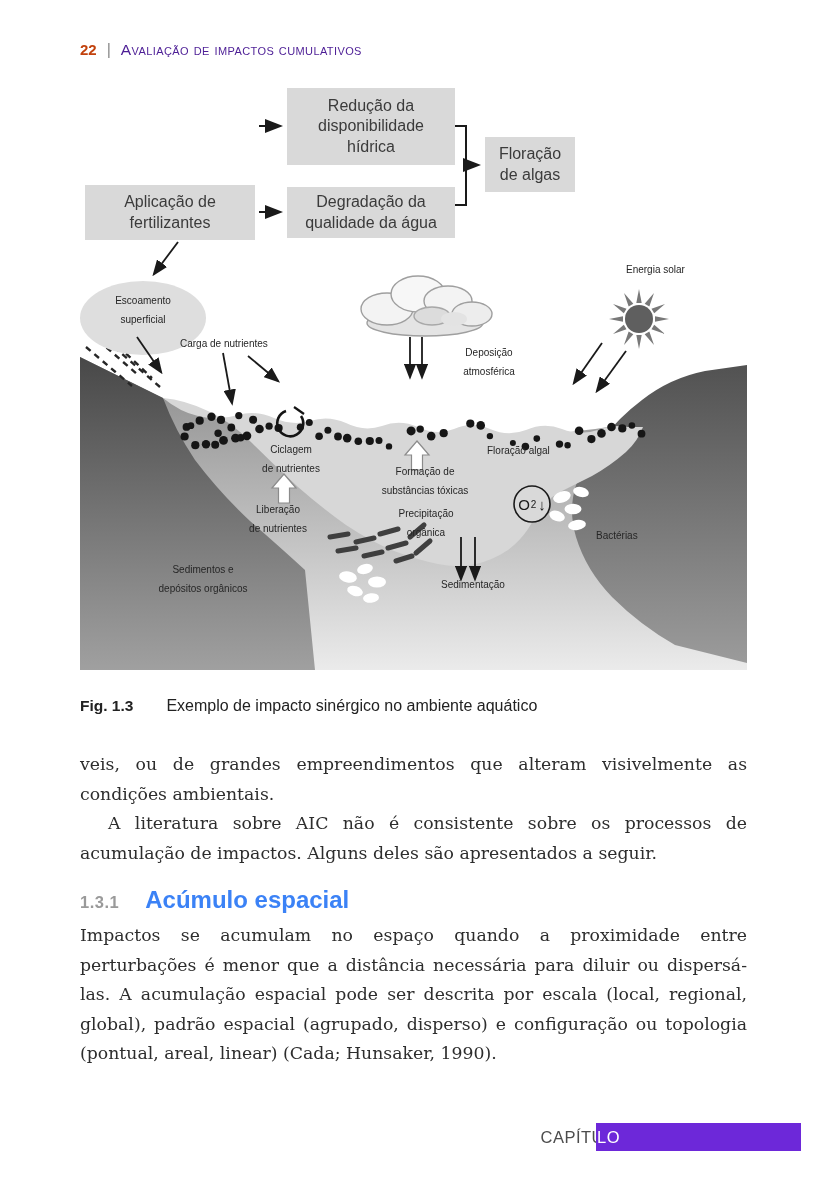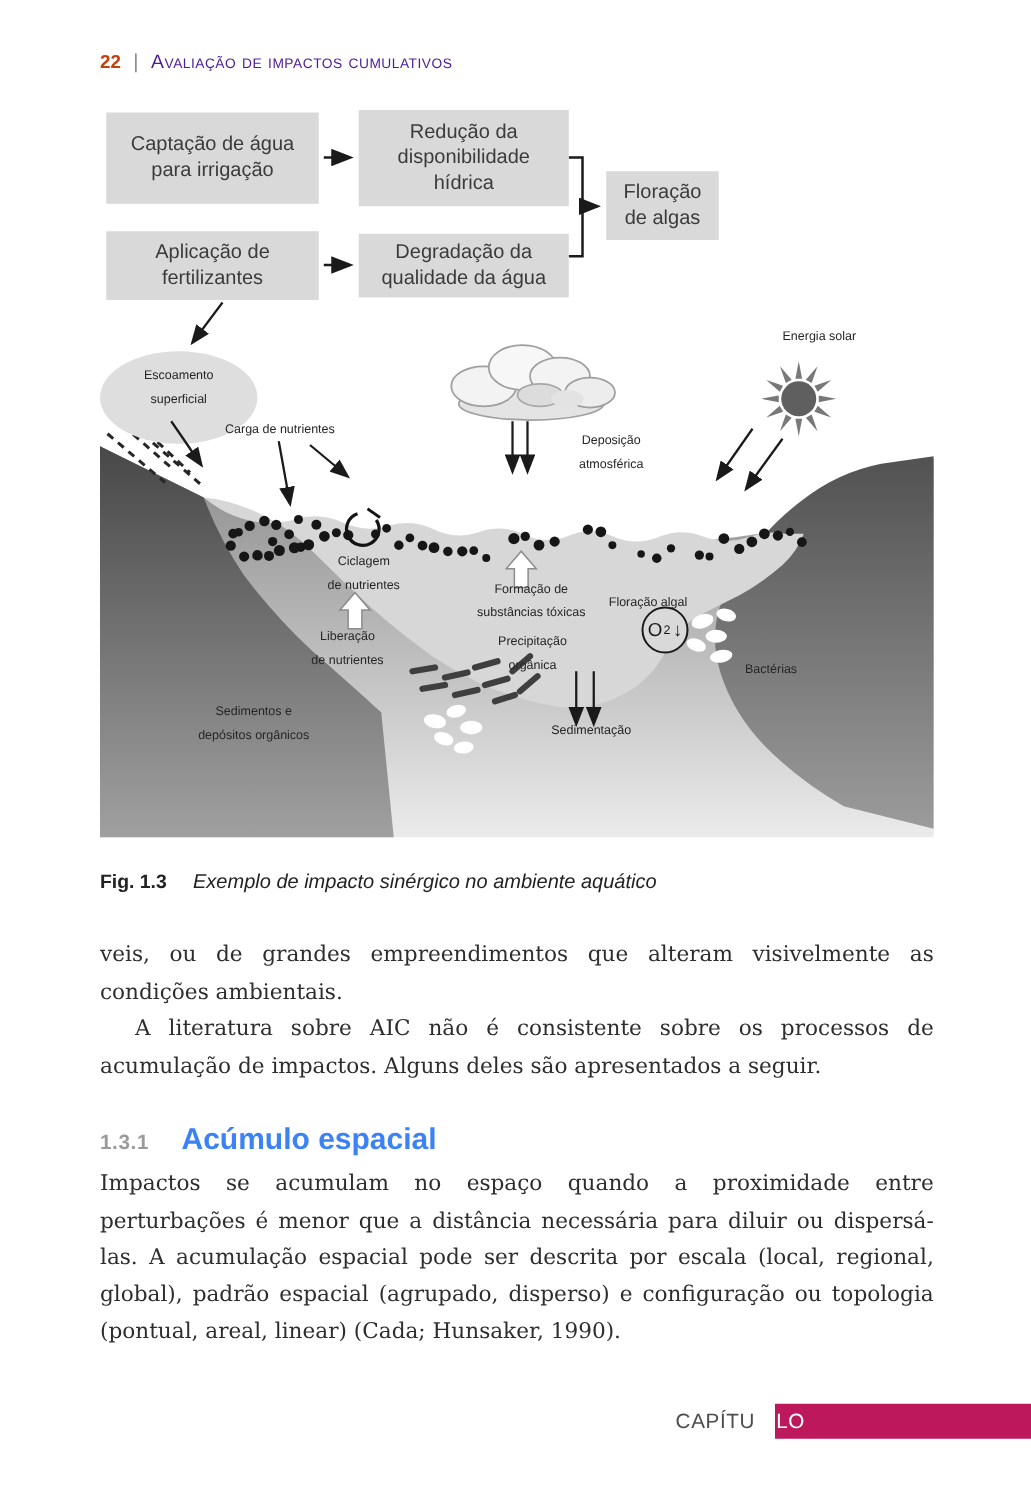--- a/index.html
+++ b/index.html
@@ -20,35 +20,35 @@
   .lbl{position:absolute;font-size:10px;line-height:19px;color:#262626;white-space:pre-line;}
   .ctr{text-align:center;}
   .o2{position:absolute;left:433px;top:405px;width:38px;height:28px;display:flex;
       align-items:center;justify-content:center;font-size:15px;color:#1a1a1a;}
   .o2 sub{font-size:10px;margin-left:1px;}
   .o2 .o2a{font-size:15px;margin-left:2px;}
 
   
   .caption{position:absolute;left:80px;top:697px;width:667px;}
   .caption .tag{font-weight:bold;font-size:15.5px;color:#222;}
-  .caption .txt{font-style:italic;font-size:16px;color:#222;margin-left:21px;}
+  .caption .txt{font-size:16px;color:#222;margin-left:33px;}
 
   
   .flow{position:absolute;left:80px;top:750px;width:667px;}
   .flow p{margin:0;font-family:"DejaVu Serif","Liberation Serif",serif;font-size:17.3px;
           line-height:29.5px;text-align:justify;color:#2d2d2d;}
   .flow p.indent{text-indent:28px;}
-  .h2{margin:30px 0 7px 0;display:flex;align-items:baseline;}
+  .h2{margin:18px 0 7px 0;display:flex;align-items:baseline;}
   .h2 .secnum{font-size:16.5px;font-weight:bold;color:#9a9a9a;letter-spacing:.5px;}
   .h2 .sectitle{font-size:24px;font-weight:bold;color:#3b82f6;margin-left:26px;}
 
   
   .foot-left{position:absolute;left:424px;top:1123px;width:180px;height:28px;line-height:28px;
              text-align:right;font-size:16.5px;letter-spacing:.5px;color:#4c4c4c;}
-  .foot-bar{position:absolute;left:620px;top:1123px;width:205px;height:28px;background:#be185d;}
+  .foot-bar{position:absolute;left:596px;top:1123px;width:205px;height:28px;background:#6d28d9;}
   .foot-bar span{color:#fff;font-size:16.5px;letter-spacing:.5px;line-height:28px;margin-left:1px;}
 </style>
 </head>
 <body>
 
 <div class="page">
 
   <div class="hdr">
     <span class="num">22</span>
     <span class="sep">|</span>
@@ -228,41 +228,40 @@
       </g>
 
       <g stroke="#1a1a1a" stroke-width="2" fill="none">
         <line x1="179" y1="41" x2="200" y2="41" marker-end="url(#ah)"></line>
         <line x1="179" y1="127" x2="200" y2="127" marker-end="url(#ah)"></line>
         <path d="M375,41 L386,41 L386,120 L375,120"></path>
         <line x1="386" y1="80" x2="398" y2="80" marker-end="url(#ah)"></line>
       </g>
     </svg>
 
-    <div class="fcbox" style="left:5px;top:5px;width:170px;height:73px;">Captação de água para irrigação</div>
     <div class="fcbox" style="left:207px;top:3px;width:168px;height:77px;">Redução da disponibilidade hídrica</div>
     <div class="fcbox" style="left:5px;top:100px;width:170px;height:55px;">Aplicação de fertilizantes</div>
     <div class="fcbox" style="left:207px;top:102px;width:168px;height:51px;">Degradação da qualidade da água</div>
     <div class="fcbox" style="left:405px;top:52px;width:90px;height:55px;">Floração de algas</div>
 
     <div class="lbl ctr" style="left:3px;top:206px;width:120px;">Escoamento
 superficial</div>
     <div class="lbl" style="left:100px;top:249px;width:165px;">Carga de nutrientes</div>
     <div class="lbl ctr" style="left:350px;top:258px;width:118px;">Deposição
 atmosférica</div>
     <div class="lbl" style="left:546px;top:175px;">Energia solar</div>
     <div class="lbl ctr" style="left:150px;top:355px;width:122px;">Ciclagem
 de nutrientes</div>
     <div class="lbl ctr" style="left:137px;top:415px;width:122px;">Liberação
 de nutrientes</div>
     <div class="lbl ctr" style="left:267px;top:377px;width:156px;">Formação de
 substâncias tóxicas</div>
     <div class="lbl ctr" style="left:285px;top:419px;width:122px;">Precipitação
 orgânica</div>
-    <div class="lbl" style="left:407px;top:356px;margin-top:32px;">Floração algal</div>
+    <div class="lbl" style="left:407px;top:356px;">Floração algal</div>
     <div class="lbl" style="left:516px;top:441px;">Bactérias</div>
     <div class="lbl ctr" style="left:40px;top:475px;width:166px;">Sedimentos e
 depósitos orgânicos</div>
     <div class="lbl" style="left:361px;top:490px;">Sedimentação</div>
 
     <div class="o2">
       <span>O</span>
         <sub>2</sub>
         <span class="o2a">↓</span>
     </div>

